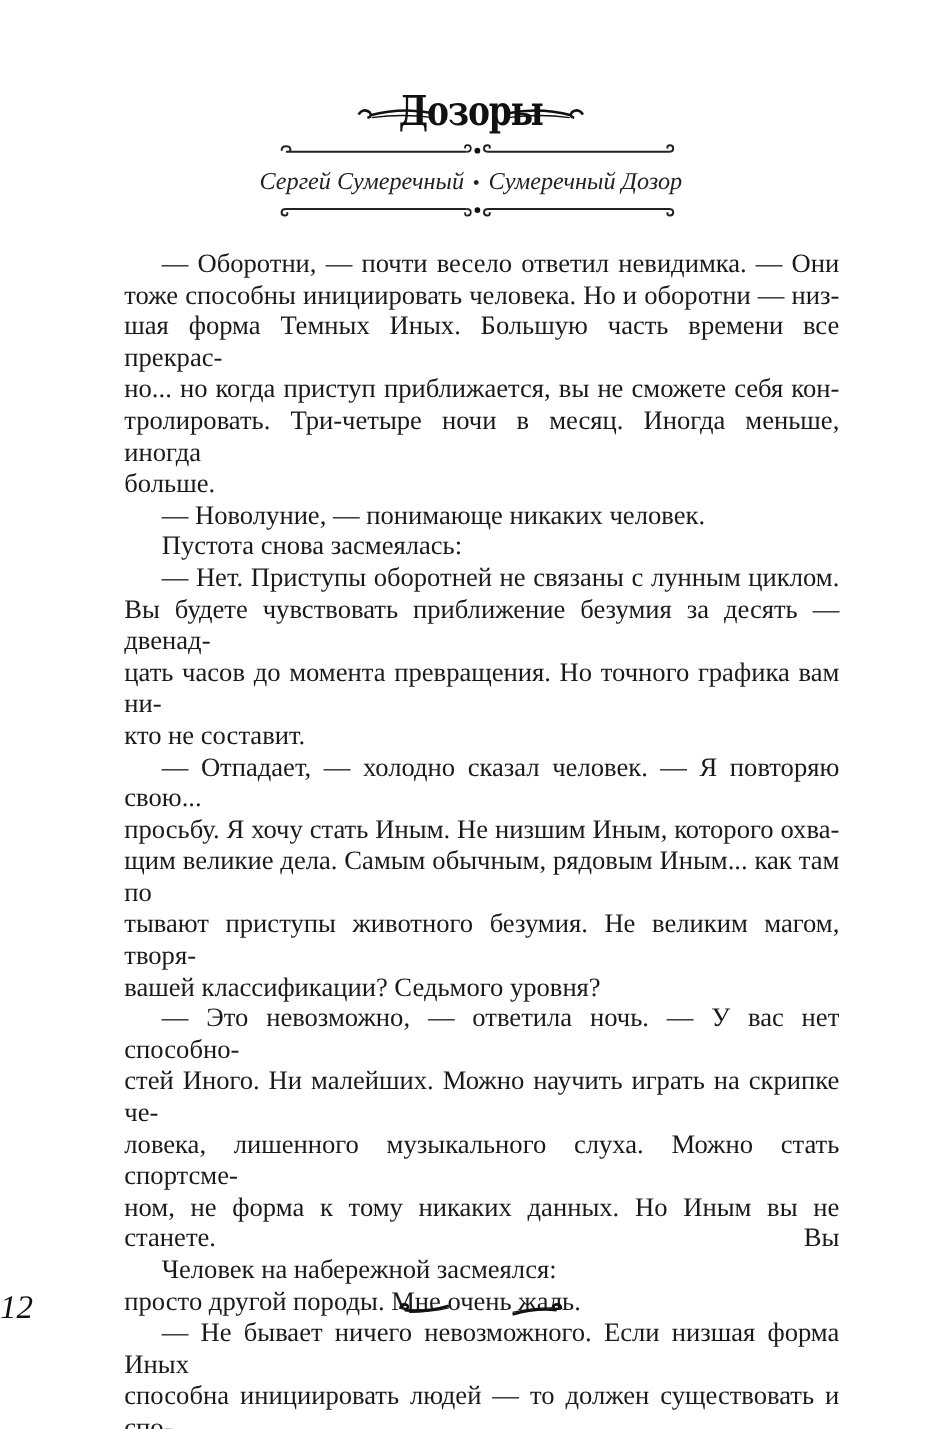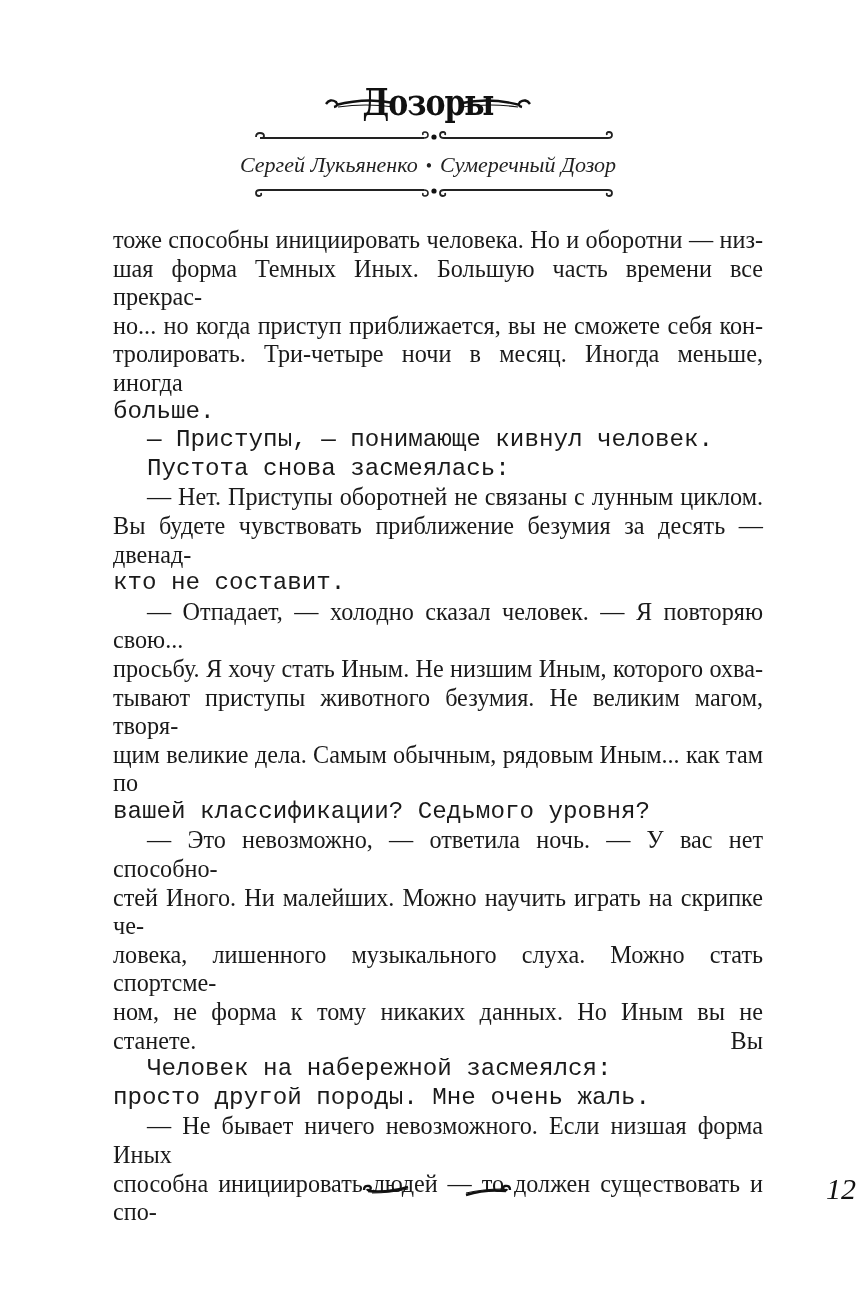--- a/index.html
+++ b/index.html
@@ -20,27 +20,27 @@
     font-family: "Liberation Serif", serif; font-style: italic; font-size: 22px; color: #222;
   }
   .byline .dot { display: inline-block; margin: 0 8px; font-style: normal; font-size: 18px; }
 
   .body-text {
     position: absolute; left: 113px; top: 226px; width: 650px;
     font-family: "Liberation Serif", serif; font-size: 24.2px; line-height: 28.6px;
     text-align: justify; color: #1a1a1a;
   }
   .line { display: block; text-align: justify; text-align-last: justify; }
-  .line.last { text-align-last: left; font-family: Liberation Mono, monospace; }
+  .line.last { text-align-last: left; }
   .line.indent { text-indent: 34px; }
   .line.noindent { text-indent: 0; }
 
   .footer { position: absolute; left: 0; top: 1172px; width: 856px; height: 40px; }
   .page-number {
-    position: absolute; left: 0; right: 0; top: 0; text-align: right;
+    position: absolute; left: 0; right: 0; top: 0; text-align: left;
     font-family: "Liberation Serif", serif; font-style: italic; font-size: 30px; color: #111;
   }
   .flourish { position: absolute; top: 10px; width: 52px; height: 16px; }
   .flourish-left { left: 360px; }
   .flourish-right { left: 462px; }
 </style>
 </head>
 <body>
 
 <div class="header">
@@ -55,46 +55,48 @@
   </div>
 
   <svg class="rule rule-top" viewBox="0 0 364 14">
     <path d="M4 7 q0 -4 4 -4 q4 0 4 3 q0 2 -2 2 M8 8 L172 8" stroke="#222" stroke-width="1.8" fill="none"></path>
     <path d="M172 8 q4 0 4 -3 q0 -3 -3 -3 q-3 0 -2 3" stroke="#222" stroke-width="1.6" fill="none"></path>
     <circle cx="182" cy="7" r="2.6" fill="#111"></circle>
     <path d="M192 8 L356 8 q4 0 4 -3 q0 -3 -3 -3 q-3 0 -2 3 M192 8 q-4 0 -4 -3 q0 -3 3 -3 q3 0 2 3" stroke="#222" stroke-width="1.8" fill="none"></path>
   </svg>
 
   <div class="byline">
-    <span>Сергей Лукьяненко</span><span class="dot">•</span><span>Сумеречный Дозор</span>
+    <span>Сергей Сумеречный</span><span class="dot">•</span><span>Сумеречный Дозор</span>
   </div>
 
   <svg class="rule rule-bottom" viewBox="0 0 364 14">
     <path d="M8 6 L172 6 M8 6 q-4 0 -4 3 q0 3 3 3 q3 0 2 -3" stroke="#222" stroke-width="1.8" fill="none"></path>
     <path d="M172 6 q4 0 4 3 q0 3 -3 3 q-3 0 -2 -3" stroke="#222" stroke-width="1.6" fill="none"></path>
     <circle cx="182" cy="7" r="2.6" fill="#111"></circle>
     <path d="M192 6 L356 6 q4 0 4 3 q0 3 -3 3 q-3 0 -2 -3 M192 6 q-4 0 -4 3 q0 3 3 3 q3 0 2 -3" stroke="#222" stroke-width="1.8" fill="none"></path>
   </svg>
 </div>
 
 <div class="body-text" id="body-text">
+    <span class="line indent">— Оборотни, — почти весело ответил невидимка. — Они</span>
     <span class="line noindent">тоже способны инициировать человека. Но и оборотни — низ-</span>
     <span class="line noindent">шая форма Темных Иных. Большую часть времени все прекрас-</span>
     <span class="line noindent">но... но когда приступ приближается, вы не сможете себя кон-</span>
     <span class="line noindent">тролировать. Три-четыре ночи в месяц. Иногда меньше, иногда</span>
     <span class="line noindent last">больше.</span>
-    <span class="line indent last">— Приступы, — понимающе кивнул человек.</span>
+    <span class="line indent last">— Новолуние, — понимающе никаких человек.</span>
     <span class="line indent last">Пустота снова засмеялась:</span>
     <span class="line indent">— Нет. Приступы оборотней не связаны с лунным циклом.</span>
     <span class="line noindent">Вы будете чувствовать приближение безумия за десять — двенад-</span>
+    <span class="line noindent">цать часов до момента превращения. Но точного графика вам ни-</span>
     <span class="line noindent last">кто не составит.</span>
     <span class="line indent">— Отпадает, — холодно сказал человек. — Я повторяю свою...</span>
     <span class="line noindent">просьбу. Я хочу стать Иным. Не низшим Иным, которого охва-</span>
+    <span class="line noindent">щим великие дела. Самым обычным, рядовым Иным... как там по</span>
     <span class="line noindent">тывают приступы животного безумия. Не великим магом, творя-</span>
-    <span class="line noindent">щим великие дела. Самым обычным, рядовым Иным... как там по</span>
     <span class="line noindent last">вашей классификации? Седьмого уровня?</span>
     <span class="line indent">— Это невозможно, — ответила ночь. — У вас нет способно-</span>
     <span class="line noindent">стей Иного. Ни малейших. Можно научить играть на скрипке че-</span>
     <span class="line noindent">ловека, лишенного музыкального слуха. Можно стать спортсме-</span>
     <span class="line noindent">ном, не форма к тому никаких данных. Но Иным вы не станете. Вы</span>
     <span class="line indent last">Человек на набережной засмеялся:</span>
     <span class="line noindent last">просто другой породы. Мне очень жаль.</span>
     <span class="line indent">— Не бывает ничего невозможного. Если низшая форма Иных</span>
     <span class="line noindent">способна инициировать людей — то должен существовать и спо-</span>
   </div>

